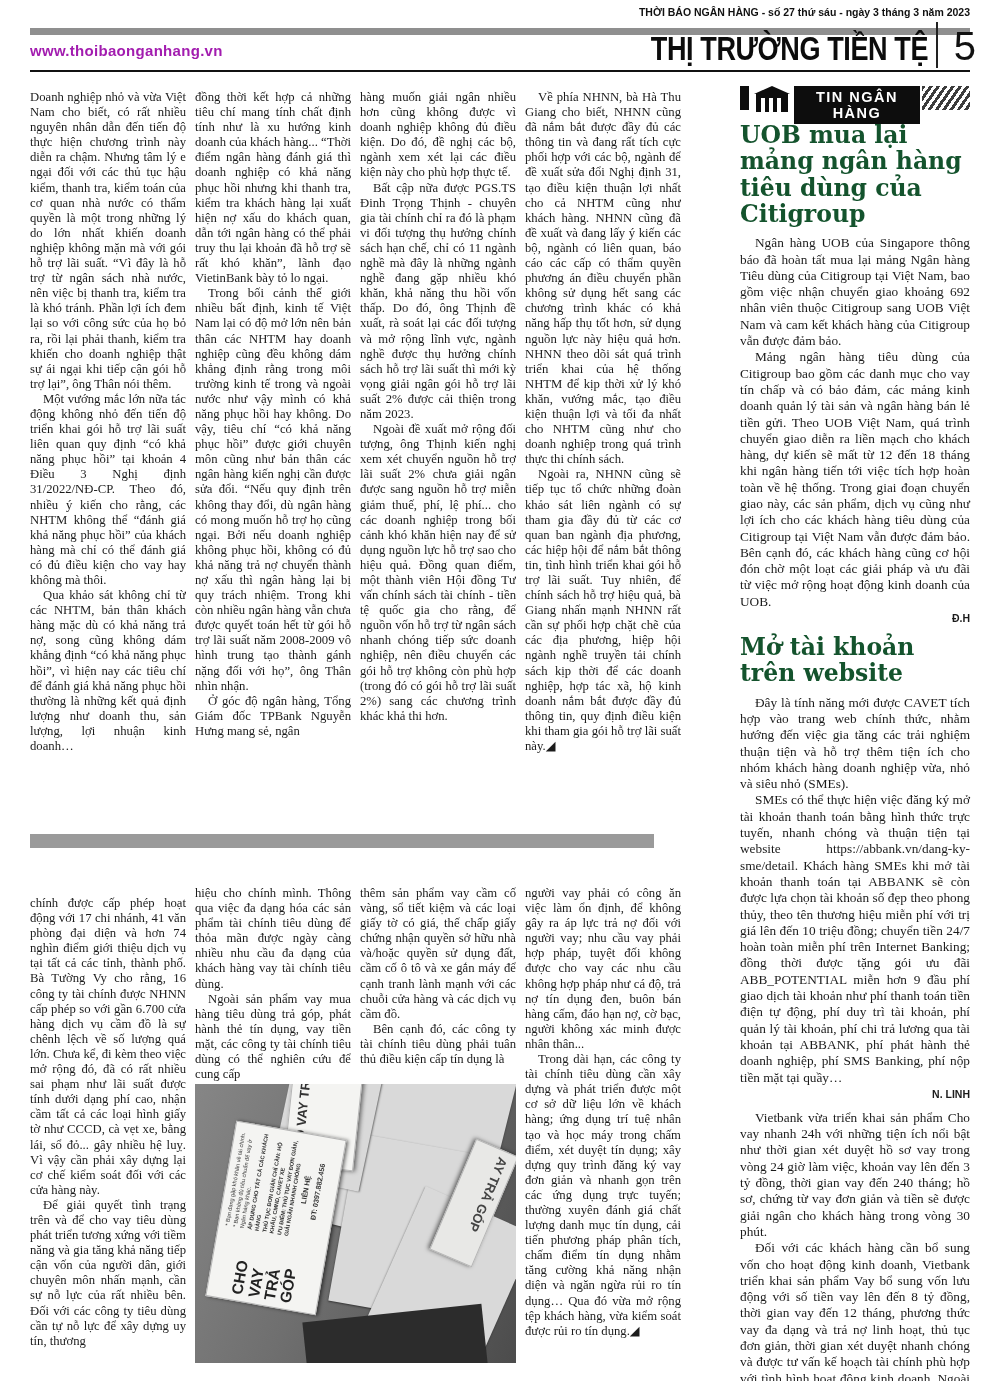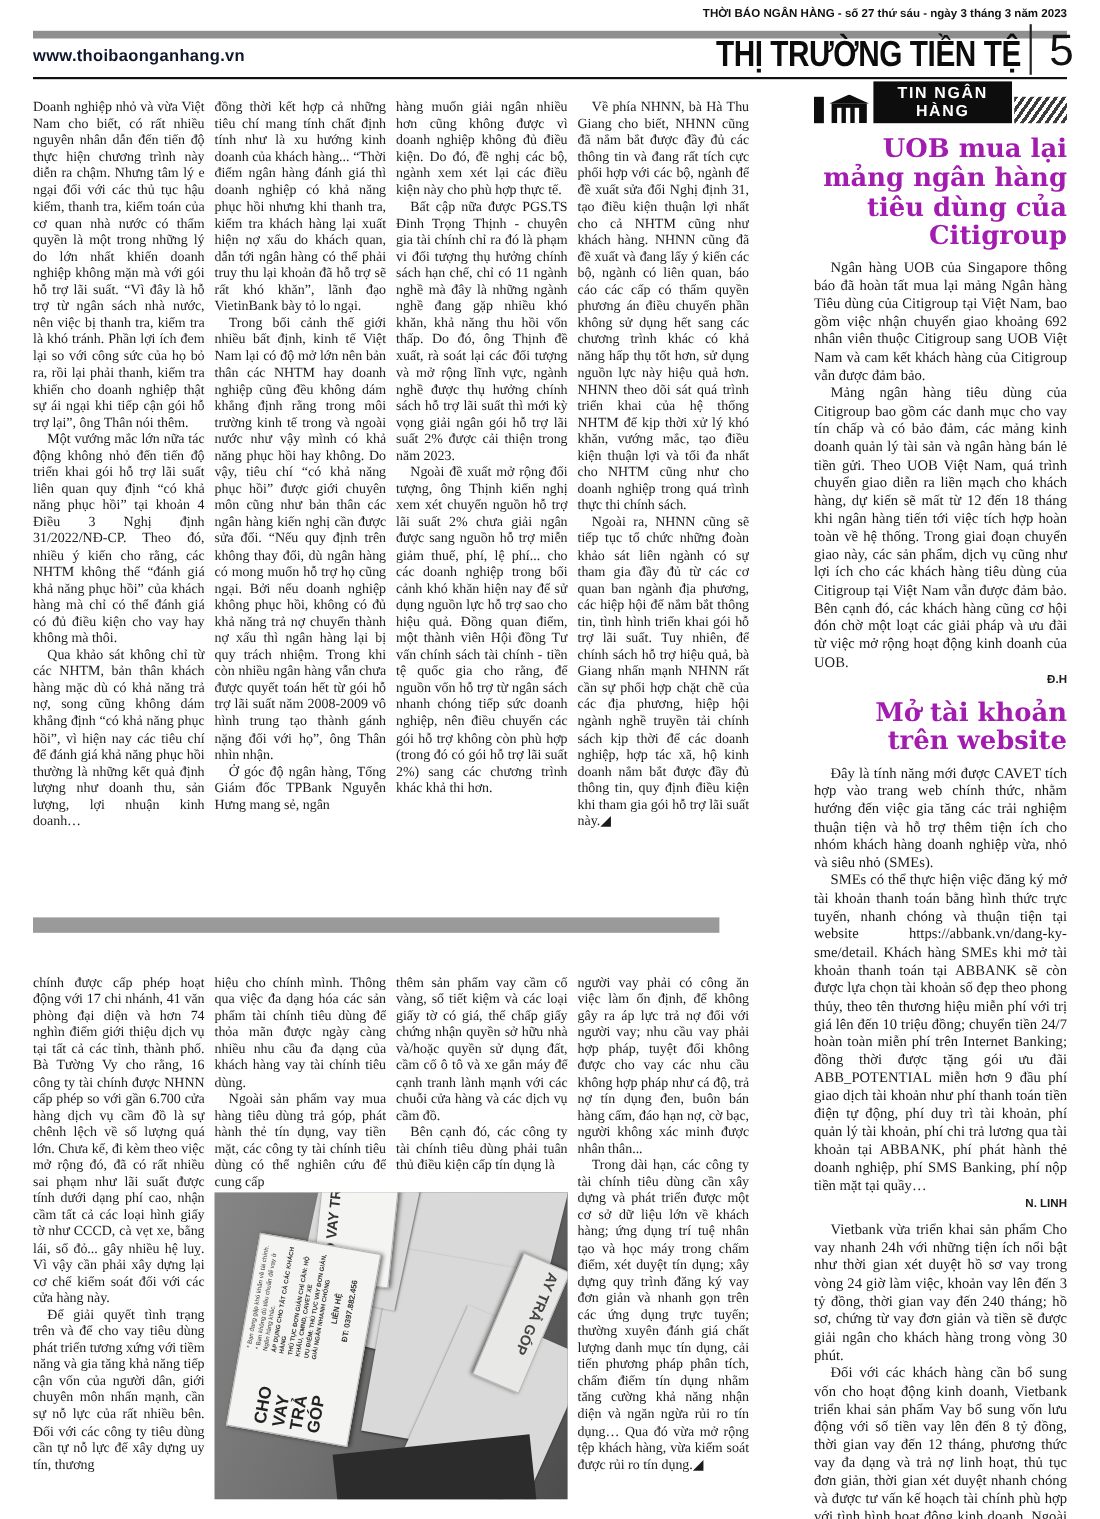--- a/index.html
+++ b/index.html
@@ -3,38 +3,38 @@
 <meta charset="utf-8">
 <style>
   html,body{margin:0;padding:0;background:#fff;}
   body{width:1000px;height:1381px;position:relative;overflow:hidden;
        font-family:"Liberation Serif",serif;color:#1b1b1b;}
   
   .issue-line{position:absolute;top:6px;left:30px;width:940px;text-align:right;
       font-family:"Liberation Sans",sans-serif;font-size:10.5px;font-weight:bold;color:#111;}
   .gray-rule{position:absolute;top:28px;left:30px;width:940px;height:7px;background:#8f8f8f;}
   .site-url{position:absolute;top:42px;left:30px;font-family:"Liberation Sans",sans-serif;
-      font-size:15px;font-weight:bold;color:#0f172a;letter-spacing:.3px;}
+      font-size:15px;font-weight:bold;color:#a21caf;letter-spacing:.3px;}
   .section-title{position:absolute;top:30px;right:72px;font-family:"Liberation Sans",sans-serif;
       font-size:33px;font-weight:bold;color:#0c0c0c;transform:scaleX(.82);transform-origin:right;
       letter-spacing:-.5px;white-space:nowrap;}
   .pageno-line{position:absolute;top:22px;right:62px;width:2px;height:46px;background:#222;}
   .pageno{position:absolute;top:24px;right:24px;font-family:"Liberation Sans",sans-serif;
       font-size:40px;font-weight:400;color:#111;}
   .black-rule{position:absolute;top:70px;left:30px;width:940px;height:2px;background:#111;}
   
   .main-area{position:absolute;left:30px;top:90px;width:652px;}
   .topcols{display:flex;gap:9px;height:744px;overflow:hidden;}
   .topcols .col{width:156px;overflow:hidden;}
   .col p,.bcol p{margin:0;font-size:12.7px;line-height:15.1px;text-align:justify;text-indent:13px;}
   .col p.noind,.bcol p.noind{text-indent:0;}
   .divider-bar{width:624px;height:14px;background:#9a9a9a;margin-top:0px;}
   .bottom{margin-top:38px;display:grid;grid-template-columns:156px 156px 156px 156px;
       column-gap:9px;grid-template-rows:198px 279px;}
-  .b1{grid-column:1;grid-row:1/3;overflow:hidden;}
+  .b1{grid-column:1;grid-row:1/3;overflow:hidden;margin-top:10px;}
   .b2{grid-column:2;grid-row:1;overflow:hidden;}
   .b3{grid-column:3;grid-row:1;overflow:hidden;}
   .b4{grid-column:4;grid-row:1/3;overflow:hidden;}
   
   .photo{grid-column:2/4;grid-row:2;position:relative;overflow:hidden;
       background:linear-gradient(115deg,#868686 0%,#6f6f6f 45%,#4c4c4c 100%);}
   .photo .paper{position:absolute;background:#d9d9d9;box-shadow:0 1px 2px rgba(0,0,0,.5);}
   .pp1{width:150px;height:190px;right:18px;top:-30px;transform:rotate(14deg);background:#e4e4e4;}
   .pp2{width:140px;height:170px;right:34px;top:60px;transform:rotate(10deg);background:#cfcfcf;}
   .pp3{width:120px;height:150px;right:6px;top:120px;transform:rotate(24deg);background:#bdbdbd;}
@@ -51,31 +51,31 @@
       color:#333;font-weight:bold;}
   .lf-body .sm{font-weight:normal;}
   .lf-contact{font-size:7.2px;text-align:center;margin-top:2px;}
   .leaflet-top{width:150px;height:70px;left:56px;top:-26px;transform:rotate(-84deg);
       font-family:"Liberation Sans",sans-serif;font-weight:bold;font-size:13px;color:#333;}
   .leaflet-right{width:120px;height:46px;right:-18px;top:96px;transform:rotate(113deg);
       font-family:"Liberation Sans",sans-serif;font-weight:bold;font-size:13px;color:#444;
       background:#e8e8e6;}
   
   .sidebar{position:absolute;left:740px;top:86px;width:230px;}
-  .tnh-row{display:flex;align-items:flex-end;height:26px;}
+  .tnh-row{display:flex;align-items:flex-start;height:26px;}
   .tnh-block{width:9px;height:24px;background:#0d0d0d;margin-right:3px;}
   .tnh-icon{width:40px;height:26px;position:relative;margin-right:2px;}
   .tnh-bar{flex:1;background:#0d0d0d;color:#fff;text-align:center;
       font-family:"Liberation Sans",sans-serif;font-weight:bold;font-size:14.5px;
       letter-spacing:1.5px;padding:3px 0;}
   .tnh-hatch{width:48px;height:24px;margin-left:2px;
       background:repeating-linear-gradient(125deg,#3c3c3c 0 3px,#fff 3px 6px);}
   .sb-article{margin-top:10px;}
   .sb-title{font-family:"DejaVu Serif",serif;font-weight:bold;font-size:23.5px;
-      line-height:1.12;text-align:right;color:#a21caf;margin:10px 0 8px;}
+      line-height:1.12;text-align:left;color:#14532d;margin:10px 0 8px;}
   .sb-article p{margin:0;font-size:13.3px;line-height:16.3px;text-align:justify;text-indent:15px;}
   .byline{text-align:right;font-family:"Liberation Sans",sans-serif;font-weight:bold;
       font-size:10.5px;margin-top:2px;}
 </style>
 </head>
 <body>
 
 <div class="issue-line">THỜI BÁO NGÂN HÀNG - số 27 thứ sáu - ngày 3 tháng 3 năm 2023</div>
 <div class="gray-rule"></div>
 <div class="site-url">www.thoibaonganhang.vn</div>

